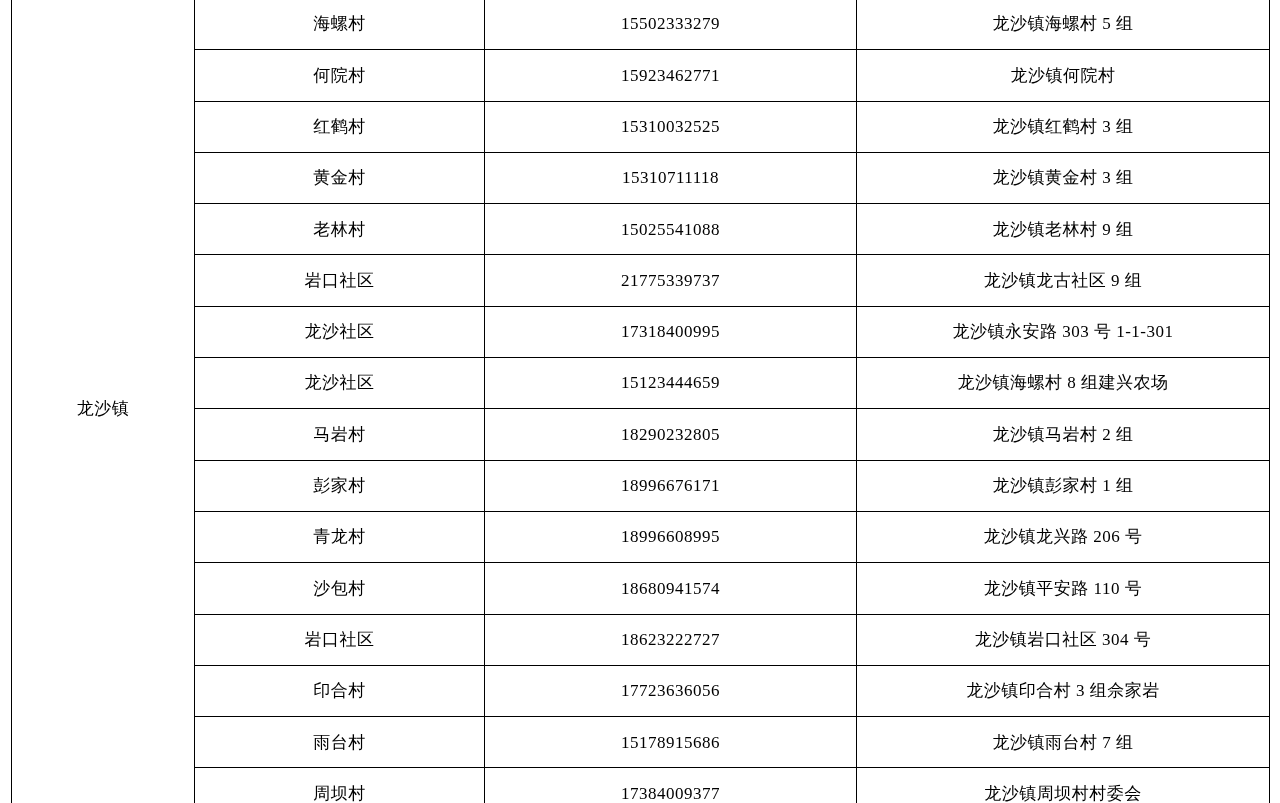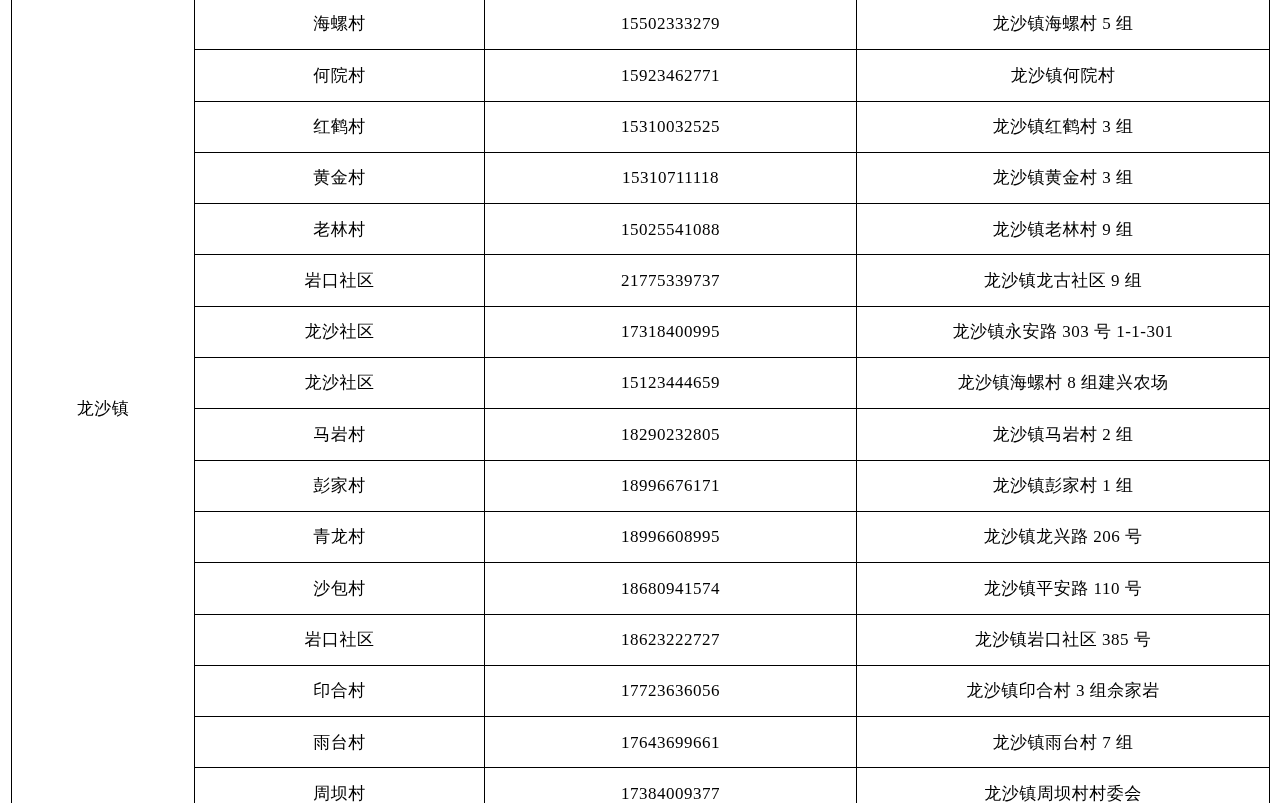--- a/index.html
+++ b/index.html
@@ -125,30 +125,30 @@
           <td class="addr-cell">龙沙镇龙兴路 206 号</td>
         </tr>
         <tr>
           <td class="village-cell">沙包村</td>
           <td class="phone-cell">18680941574</td>
           <td class="addr-cell">龙沙镇平安路 110 号</td>
         </tr>
         <tr>
           <td class="village-cell">岩口社区</td>
           <td class="phone-cell">18623222727</td>
-          <td class="addr-cell">龙沙镇岩口社区 385 号</td>
+          <td class="addr-cell">龙沙镇岩口社区 304 号</td>
         </tr>
         <tr>
           <td class="village-cell">印合村</td>
           <td class="phone-cell">17723636056</td>
           <td class="addr-cell">龙沙镇印合村 3 组佘家岩</td>
         </tr>
         <tr>
           <td class="village-cell">雨台村</td>
-          <td class="phone-cell">17643699661</td>
+          <td class="phone-cell">15178915686</td>
           <td class="addr-cell">龙沙镇雨台村 7 组</td>
         </tr>
         <tr>
           <td class="village-cell">周坝村</td>
           <td class="phone-cell">17384009377</td>
           <td class="addr-cell">龙沙镇周坝村村委会</td>
         </tr>
       </tbody>
   </table>
 </div>

